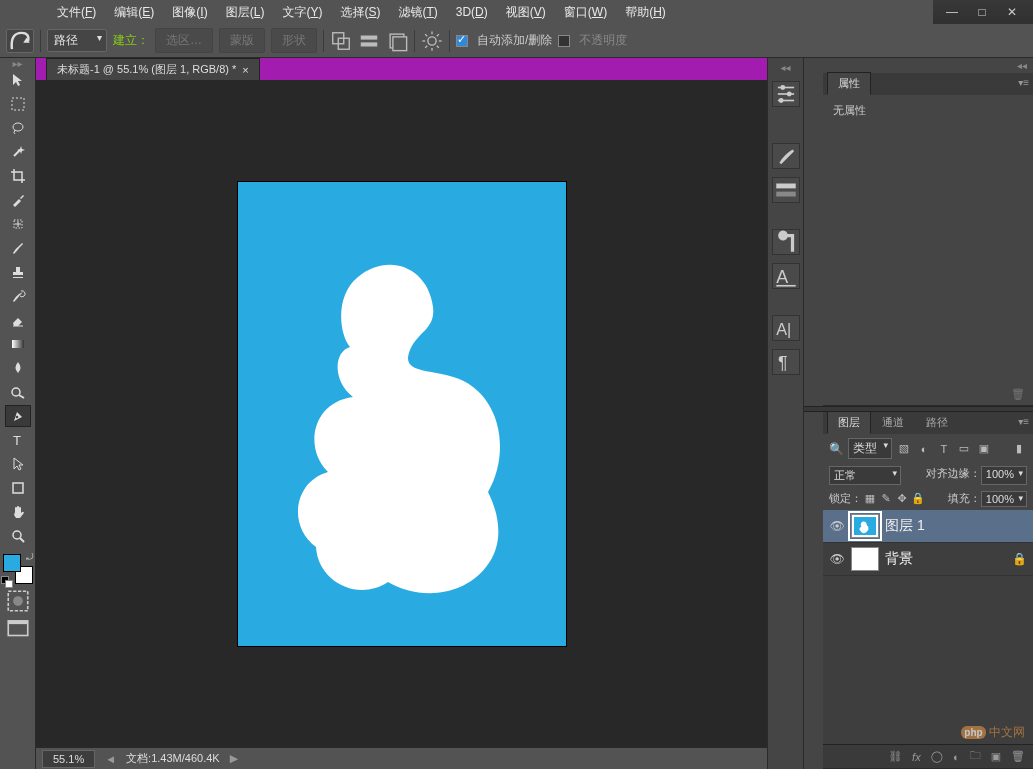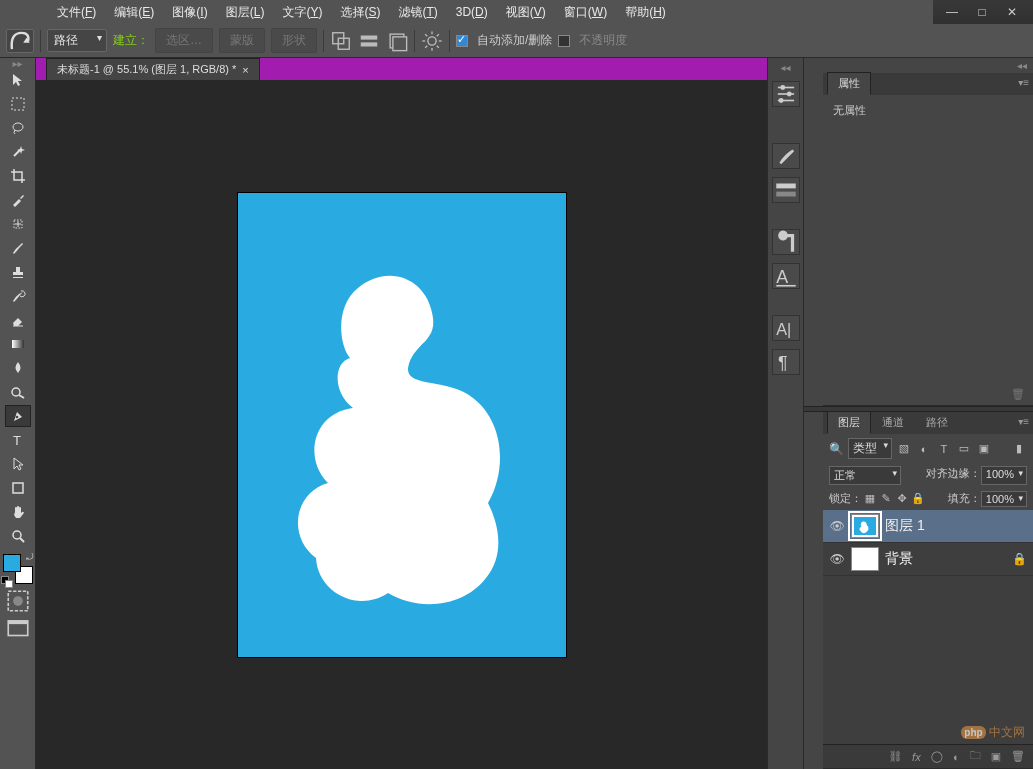--- a/index.html
+++ b/index.html
@@ -319,20 +319,26 @@
                    C260 330 268 360 248 385
                    C225 415 180 418 150 400
                    C120 420 80 400 78 365
                    C50 345 55 300 90 290
                    C65 265 75 220 115 215
                    C95 200 95 170 112 165
                    C100 150 98 112 120 95 Z" fill="#ffffff"></path>
         </svg>
       </div>
     </div>
+    <div class="statusbar">
+      <span class="field">55.1%</span>
+      <span class="tri">◄</span>
+      <span><span>文档:</span><span>1.43M/460.4K</span></span>
+      <span class="tri">▶</span>
+    </div>
   </div>
 
   <div class="dockcol">
     <div class="grip">◂◂</div>
     <div class="dbtn">
         <svg viewBox="0 0 16 16">
           <line x1="3" y1="4" x2="13" y2="4" stroke="#ccc"></line>
           <line x1="3" y1="8" x2="13" y2="8" stroke="#ccc"></line>
           <line x1="3" y1="12" x2="13" y2="12" stroke="#ccc"></line>
           <circle cx="6" cy="4" r="1.5" fill="#ccc"></circle>

